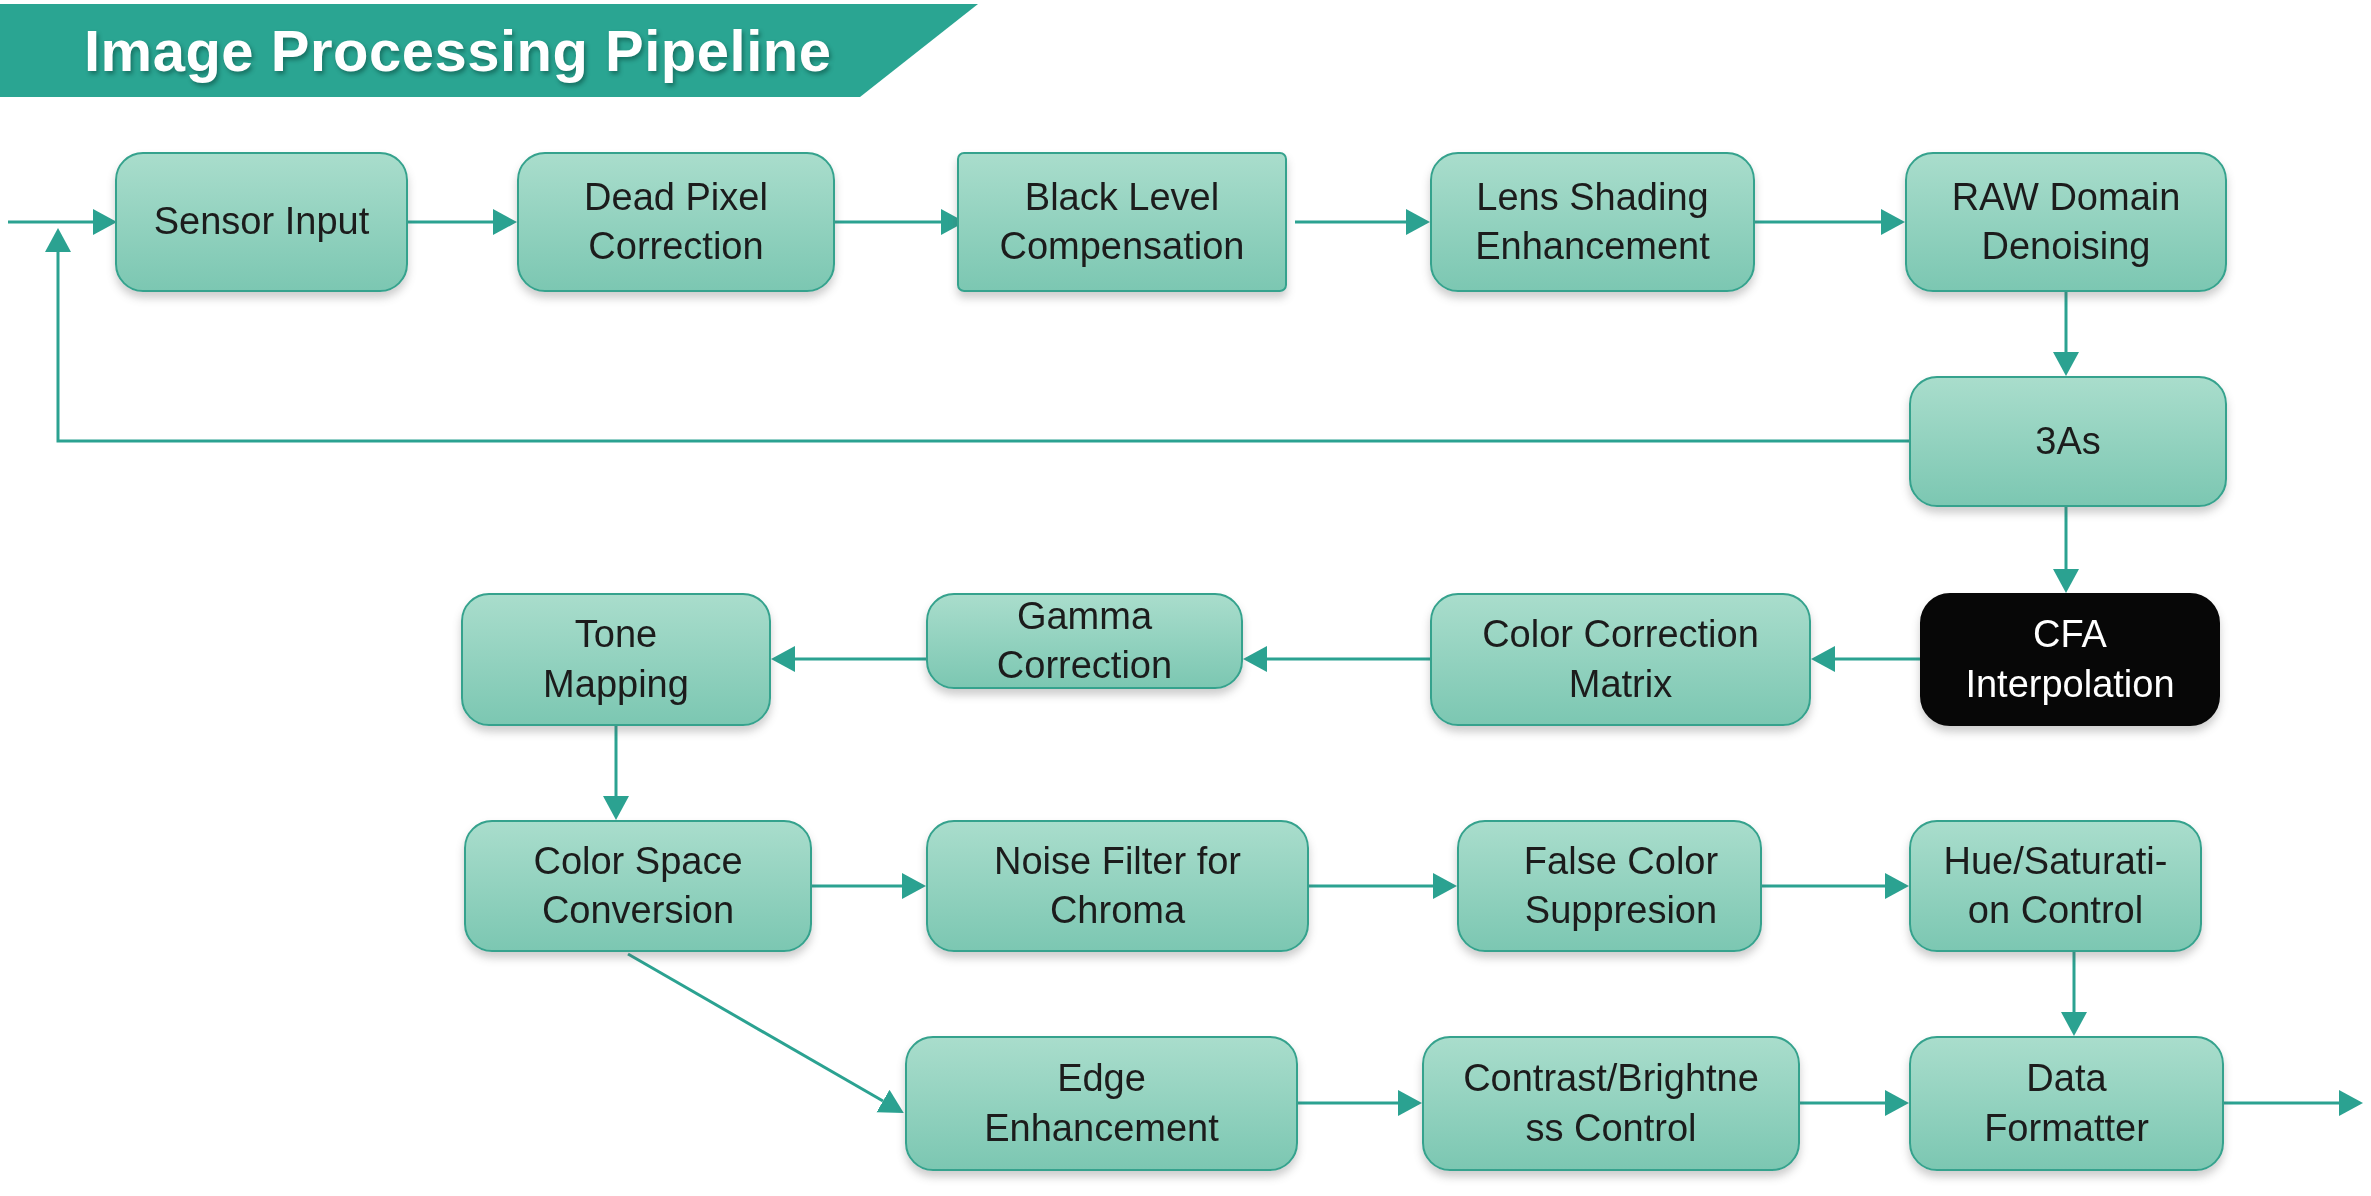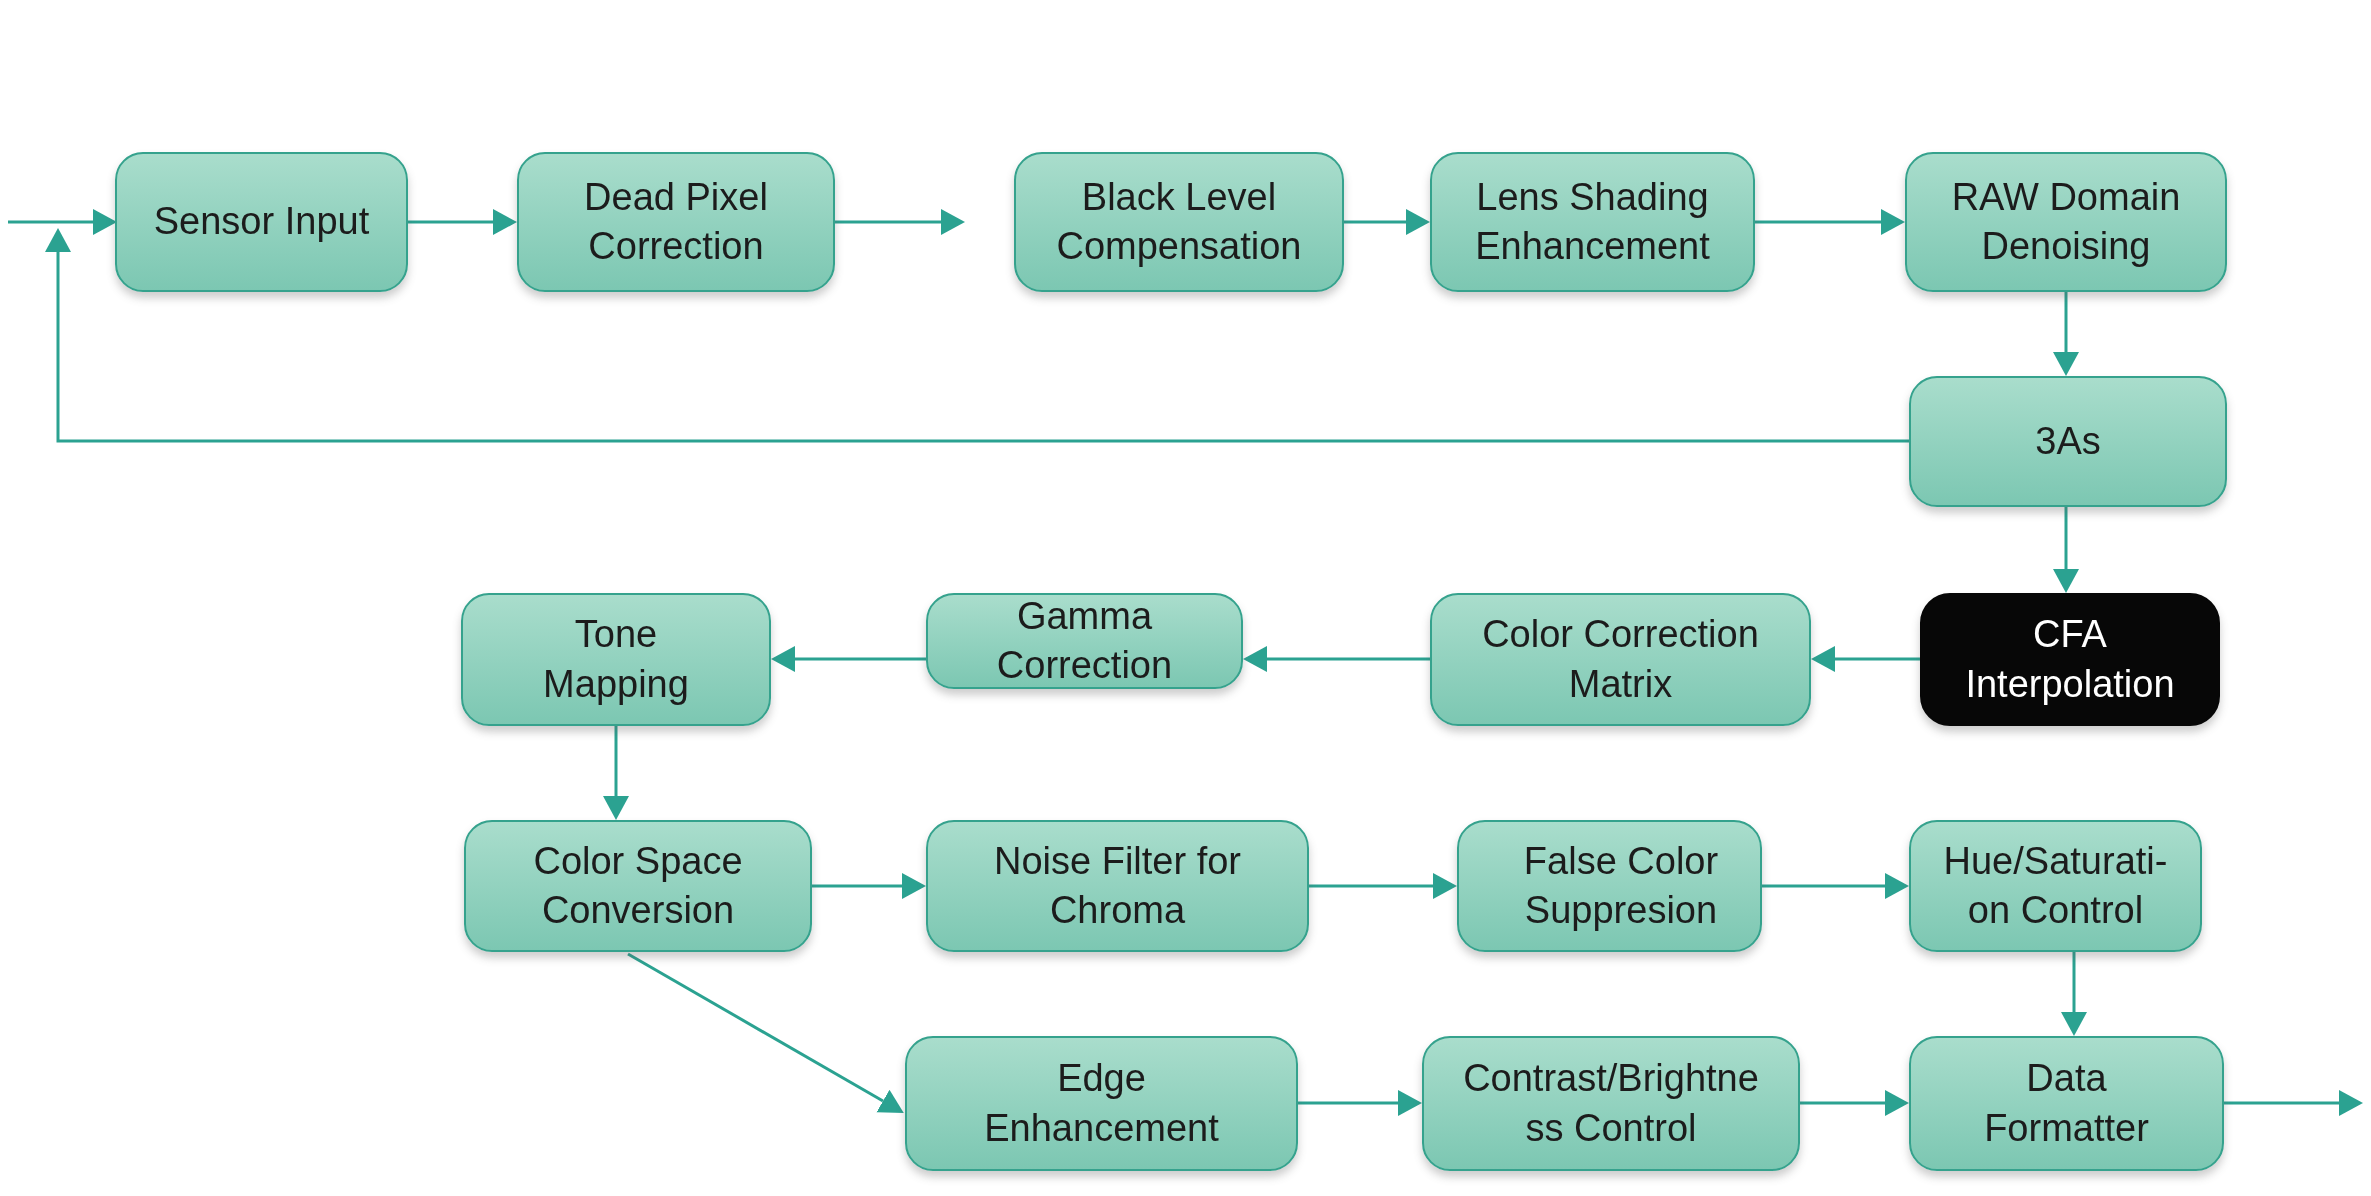--- a/index.html
+++ b/index.html
@@ -97,30 +97,33 @@
     <path class="line" marker-end="url(#ah)" d="M771,886 H902"></path>
     <path class="line" marker-end="url(#ah)" d="M1293,886 H1433"></path>
     <path class="line" marker-end="url(#ah)" d="M1762,886 H1885"></path>
     <path class="line" marker-end="url(#ah)" d="M2074,952 V1012"></path>
     <path class="line" marker-end="url(#ah)" d="M628,954 L883,1101"></path>
     <path class="line" marker-end="url(#ah)" d="M1298,1103 H1398"></path>
     <path class="line" marker-end="url(#ah)" d="M1800,1103 H1885"></path>
     <path class="line" marker-end="url(#ah)" d="M2224,1103 H2339"></path>
   </svg>
 
+  <div class="banner">
+    <h1>Image Processing Pipeline</h1>
+  </div>
 
   <div id="diagram">
       <div class="node" style="left: 115px; top: 152px; width: 293px; height: 140px;">
         <span>Sensor Input</span>
       </div>
       <div class="node" style="left: 517px; top: 152px; width: 318px; height: 140px;">
         <span>Dead Pixel
 Correction</span>
       </div>
-      <div class="node" style="left: 1014px; top: 152px; width: 330px; height: 140px;">
+      <div class="node" style="left: 957px; top: 152px; width: 330px; height: 140px; border-radius: 7px;">
         <span>Black Level
 Compensation</span>
       </div>
       <div class="node" style="left: 1430px; top: 152px; width: 325px; height: 140px;">
         <span>Lens Shading
 Enhancement</span>
       </div>
       <div class="node" style="left: 1905px; top: 152px; width: 322px; height: 140px;">
         <span>RAW Domain
 Denoising</span>

